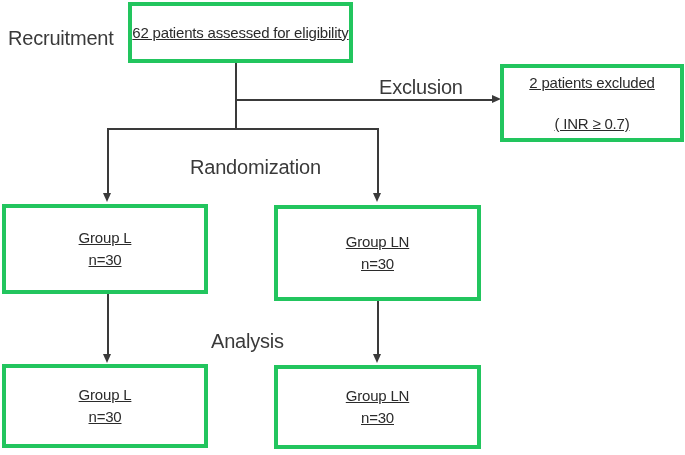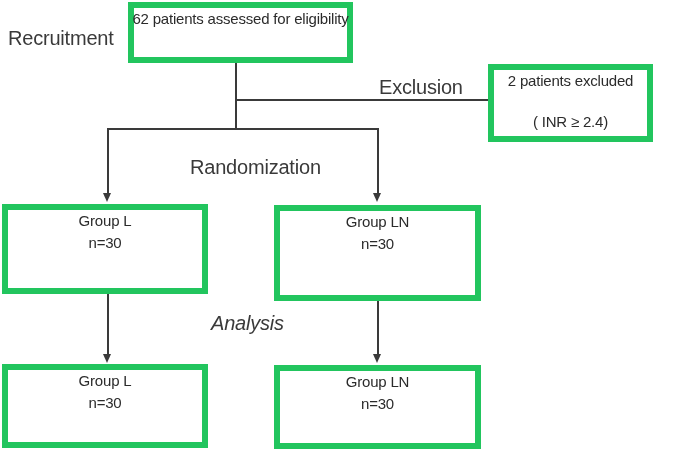--- a/index.html
+++ b/index.html
@@ -12,28 +12,29 @@
     width: 685px;
     height: 455px;
     background: #ffffff;
     font-family: "Liberation Sans", "DejaVu Sans", sans-serif;
     color: #2b2b2b;
     overflow: hidden;
   }
   .node {
     position: absolute;
     box-sizing: border-box;
-    border: 6px solid #22c55e;
+    border: 4px solid #22c55e;
     background: #ffffff;
     display: flex;
     flex-direction: column;
     align-items: center;
-    justify-content: flex-start;
+    justify-content: center;
     text-align: center;
     line-height: 1.45;
+    text-decoration: underline;
   }
   .node .line1, .node .line2 {
     display: block;
     white-space: nowrap;
     letter-spacing: -0.2px;
     font-size: 15px;
     color: #2b2b2b;
   }
   .stage-label {
     position: absolute;
@@ -63,30 +64,30 @@
   .arrow-right {
     position: absolute;
     width: 0;
     height: 0;
     border-top: 4.5px solid transparent;
     border-bottom: 4.5px solid transparent;
     border-left: 9px solid #3a3a3a;
   }
   
   #box-eligibility { left: 128px; top: 2px;   width: 225px; height: 61px; }
-  #box-excluded    { left: 488px; top: 64px;  width: 165px; height: 78px; gap: 19px; }
+  #box-excluded    { left: 500px; top: 64px;  width: 184px; height: 78px; gap: 19px; }
   #box-group-l     { left: 2px;   top: 204px; width: 206px; height: 90px; }
   #box-group-ln    { left: 274px; top: 205px; width: 207px; height: 96px; }
   #box-analysis-l  { left: 2px;   top: 364px; width: 206px; height: 84px; }
   #box-analysis-ln { left: 274px; top: 365px; width: 207px; height: 84px; }
 
   #label-recruitment   { left: 8px;   top: 27px; }
   #label-exclusion     { left: 379px; top: 76px; }
   #label-randomization { left: 190px; top: 156px; }
-  #label-analysis      { left: 211px; top: 312px; font-style: italic; }
+  #label-analysis      { left: 211px; top: 330px; }
 
   
   #trunk-main   { left: 235px; top: 63px;  height: 67px; }
   
   #excl-h       { left: 236px; top: 99px;  width: 257px; }
   #excl-arrow   { left: 492px; top: 95px; }
   
   #split-bar    { left: 108px; top: 128px; width: 271px; }
   #rand-v-left  { left: 107px; top: 128px; height: 66px; }
   #rand-v-right { left: 377px; top: 128px; height: 66px; }
@@ -126,21 +127,21 @@
   <div class="vline" id="ana-v-right"></div>
   <div class="arrow-down" id="ana-a-left"></div>
   <div class="arrow-down" id="ana-a-right"></div>
 
   <div class="node" id="box-eligibility">
     <span class="line1">62 patients assessed for eligibility</span>
   </div>
 
   <div class="node" id="box-excluded">
     <span class="line1">2 patients excluded</span>
-    <span class="line2">( INR ≥ 2.4)</span>
+    <span class="line2">( INR ≥ 0.7)</span>
   </div>
 
   <div class="node" id="box-group-l">
     <span class="line1">Group L</span>
     <span class="line2">n=30</span>
   </div>
 
   <div class="node" id="box-group-ln">
     <span class="line1">Group LN</span>
     <span class="line2">n=30</span>

